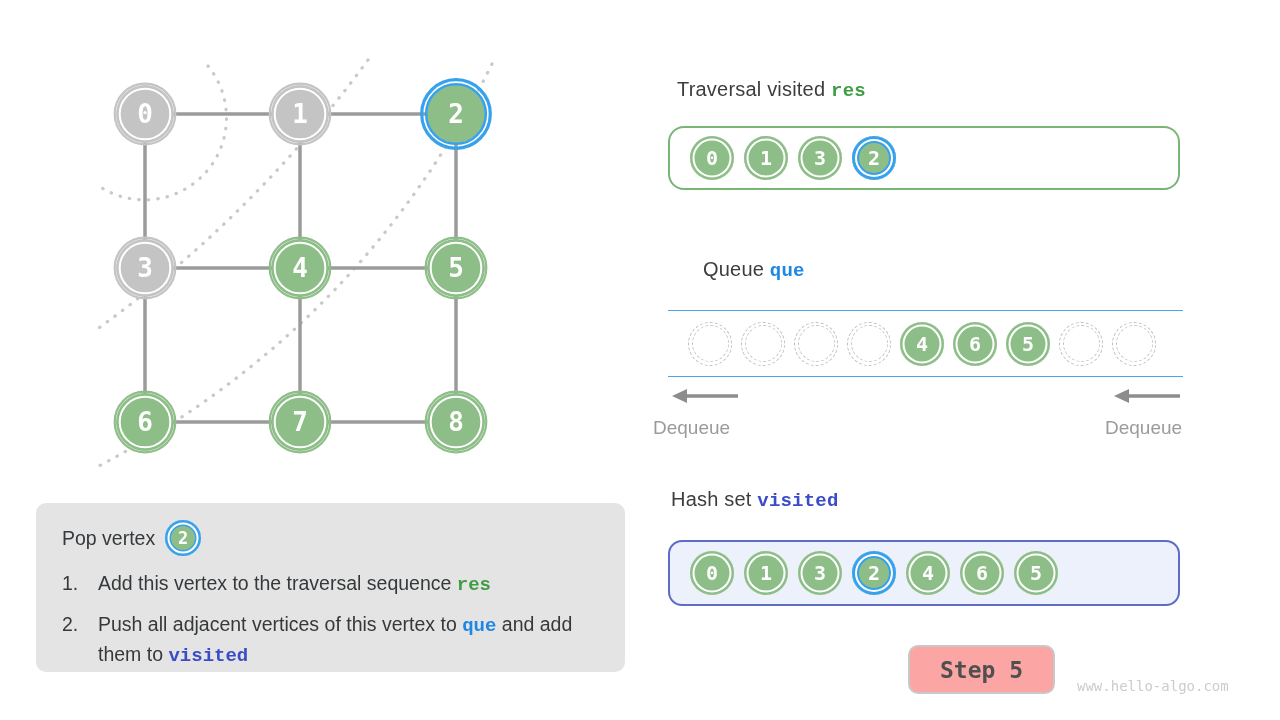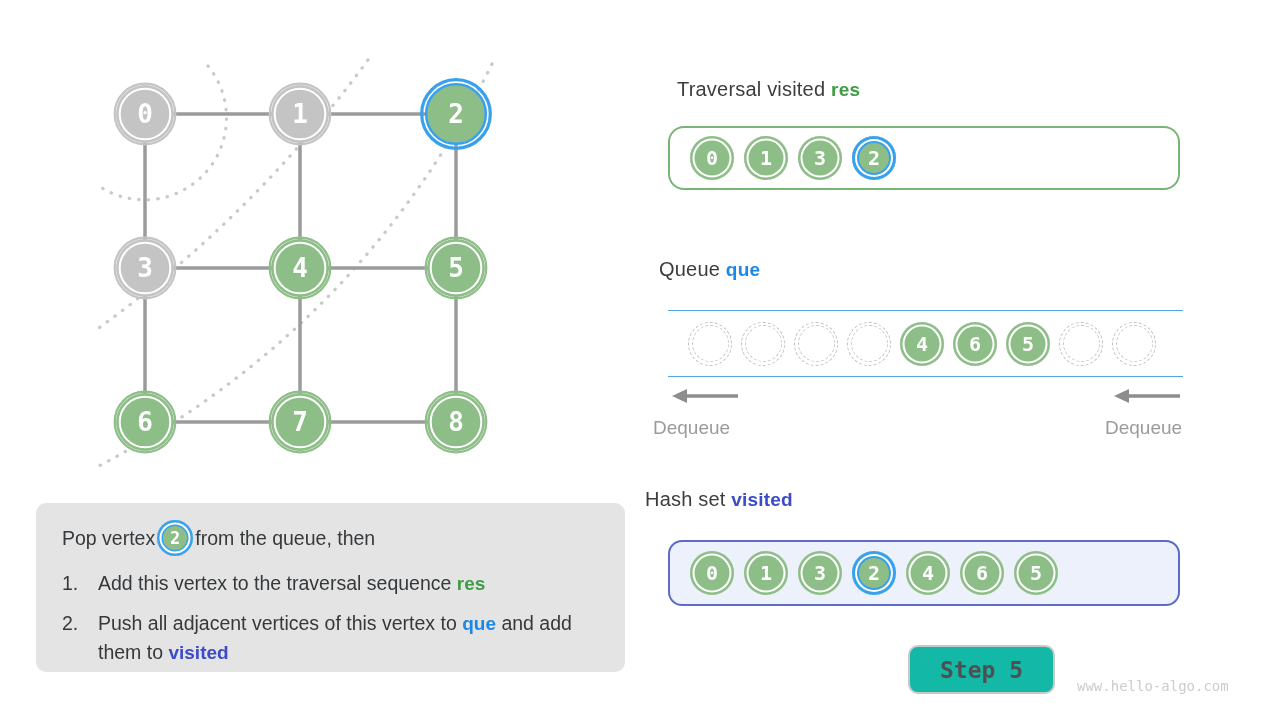--- a/index.html
+++ b/index.html
@@ -11,21 +11,21 @@
     --textDark:#36393b; --stepText:#4f4f4f; --watermark:#cccccc;
   }
   *{margin:0;padding:0;box-sizing:border-box}
   html,body{width:1280px;height:720px;background:#ffffff;overflow:hidden;
     font-family:"Liberation Sans",sans-serif;}
   .abs{position:absolute}
   #stage{position:relative;width:1280px;height:720px;background:#fff}
 
   
   .sec-title{font-size:20px;color:#3d3d3d;letter-spacing:.2px}
-  .kw{font-family:Liberation Sans, sans-serif;font-weight:bold;font-size:19px}
+  .kw{font-family:Liberation Mono, monospace;font-weight:bold;font-size:19px}
   .kw-green{color:var(--codeGreen)}
   .kw-blue{color:var(--codeBlue)}
   .kw-indigo{color:var(--codeIndigo)}
 
   
   .crow{display:flex;align-items:center}
   .circle{flex:0 0 auto;width:44px;height:44px;border-radius:50%;
     display:flex;align-items:center;justify-content:center;
     font-family:"DejaVu Sans Mono",monospace;font-weight:bold;
     font-size:20px;color:#fff;position:relative}
@@ -41,30 +41,30 @@
     border-radius:16px;display:flex;align-items:center;padding-left:20px;gap:10px}
   .queue-track{left:668px;top:310px;width:515px;height:67px;
     border-top:1.5px solid var(--queueLine);border-bottom:1.5px solid var(--queueLine);
     display:flex;align-items:center;padding-left:20px;gap:9px}
   .hash-box{left:668px;top:540px;width:512px;height:66px;background:var(--hashBg);
     border:2px solid var(--hashBorder);border-radius:14px;
     display:flex;align-items:center;padding-left:20px;gap:10px}
   .qlabel{font-size:19px;color:var(--labelGray)}
 
   
-  .step-box{left:908px;top:645px;width:147px;height:49px;background:#14b8a6;
+  .step-box{left:908px;top:645px;width:147px;height:49px;background:#fca5a5;
     border:2px solid #c8c8c8;border-radius:10px;display:flex;align-items:center;justify-content:center;
     font-family:"DejaVu Sans Mono",monospace;font-weight:bold;font-size:23px;color:var(--stepText)}
   .watermark{left:1077px;top:678px;font-family:"DejaVu Sans Mono",monospace;
     font-size:14px;color:var(--watermark)}
 
   
   .instr{left:36px;top:503px;width:589px;height:169px;background:var(--instrBg);
     border-radius:10px;padding:15px 26px;color:var(--textDark);font-size:19.5px}
-  .instr-line1{display:flex;align-items:center;gap:2px;height:40px}
+  .instr-line1{display:flex;align-items:center;gap:10px;height:40px}
   .circle.badge{width:36px;height:36px;font-size:17px;
     box-shadow:inset 0 0 0 2.5px var(--hlBlue),inset 0 0 0 4.5px #fff,inset 0 0 0 6px var(--hlBlue)}
   .step-row{display:flex;margin-top:11px;line-height:28px}
   .step-num{flex:0 0 36px}
   .step-text{flex:1}
   .step-text .kw{font-size:19px}
 </style>
 </head>
 <body>
 
@@ -160,21 +160,21 @@
         <span>1</span>
       </div>
       <div class="circle green">
         <span>3</span>
       </div>
       <div class="circle highlight">
         <span>2</span>
       </div>
     </div>
 
-  <div class="abs sec-title" style="left:659px;top:258px">
+  <div class="abs sec-title" style="left:703px;top:258px">
     <span>Queue</span>
     <span class="kw kw-blue">que</span>
   </div>
   <div class="abs queue-track crow">
       <div class="circle empty"></div>
       <div class="circle empty"></div>
       <div class="circle empty"></div>
       <div class="circle empty"></div>
       <div class="circle green">
         <span>4</span>
@@ -193,21 +193,21 @@
     <line x1="14" y1="8" x2="68" y2="8" stroke="#8d8d8d" stroke-width="3.5"></line>
     <path d="M2,8 L17,1 L17,15 Z" fill="#8d8d8d"></path>
   </svg>
   <svg class="abs" style="left:1112px;top:388px" width="70" height="16">
     <line x1="14" y1="8" x2="68" y2="8" stroke="#8d8d8d" stroke-width="3.5"></line>
     <path d="M2,8 L17,1 L17,15 Z" fill="#8d8d8d"></path>
   </svg>
   <div class="abs qlabel" style="left:653px;top:417px">Dequeue</div>
   <div class="abs qlabel" style="left:1105px;top:417px">Dequeue</div>
 
-  <div class="abs sec-title" style="left:645px;top:488px">
+  <div class="abs sec-title" style="left:671px;top:488px">
     <span>Hash set</span>
     <span class="kw kw-indigo">visited</span>
   </div>
   <div class="abs hash-box crow">
       <div class="circle green">
         <span>0</span>
       </div>
       <div class="circle green">
         <span>1</span>
       </div>
@@ -230,21 +230,20 @@
 
   <div class="abs step-box">Step 5</div>
   <div class="abs watermark">www.hello-algo.com</div>
 
   <div class="abs instr">
     <div class="instr-line1">
       <span>Pop vertex</span>
       <span class="circle highlight badge">
         <span>2</span>
       </span>
-      <span>from the queue, then</span>
     </div>
     <div id="instr-steps">
         <div class="step-row">
           <div class="step-num">1.</div>
           <div class="step-text">Add this vertex to the traversal sequence <span class="kw kw-green">res</span></div>
         </div>
         <div class="step-row">
           <div class="step-num">2.</div>
           <div class="step-text">Push all adjacent vertices of this vertex to <span class="kw kw-blue">que</span> and add them to <span class="kw kw-indigo">visited</span></div>
         </div>

